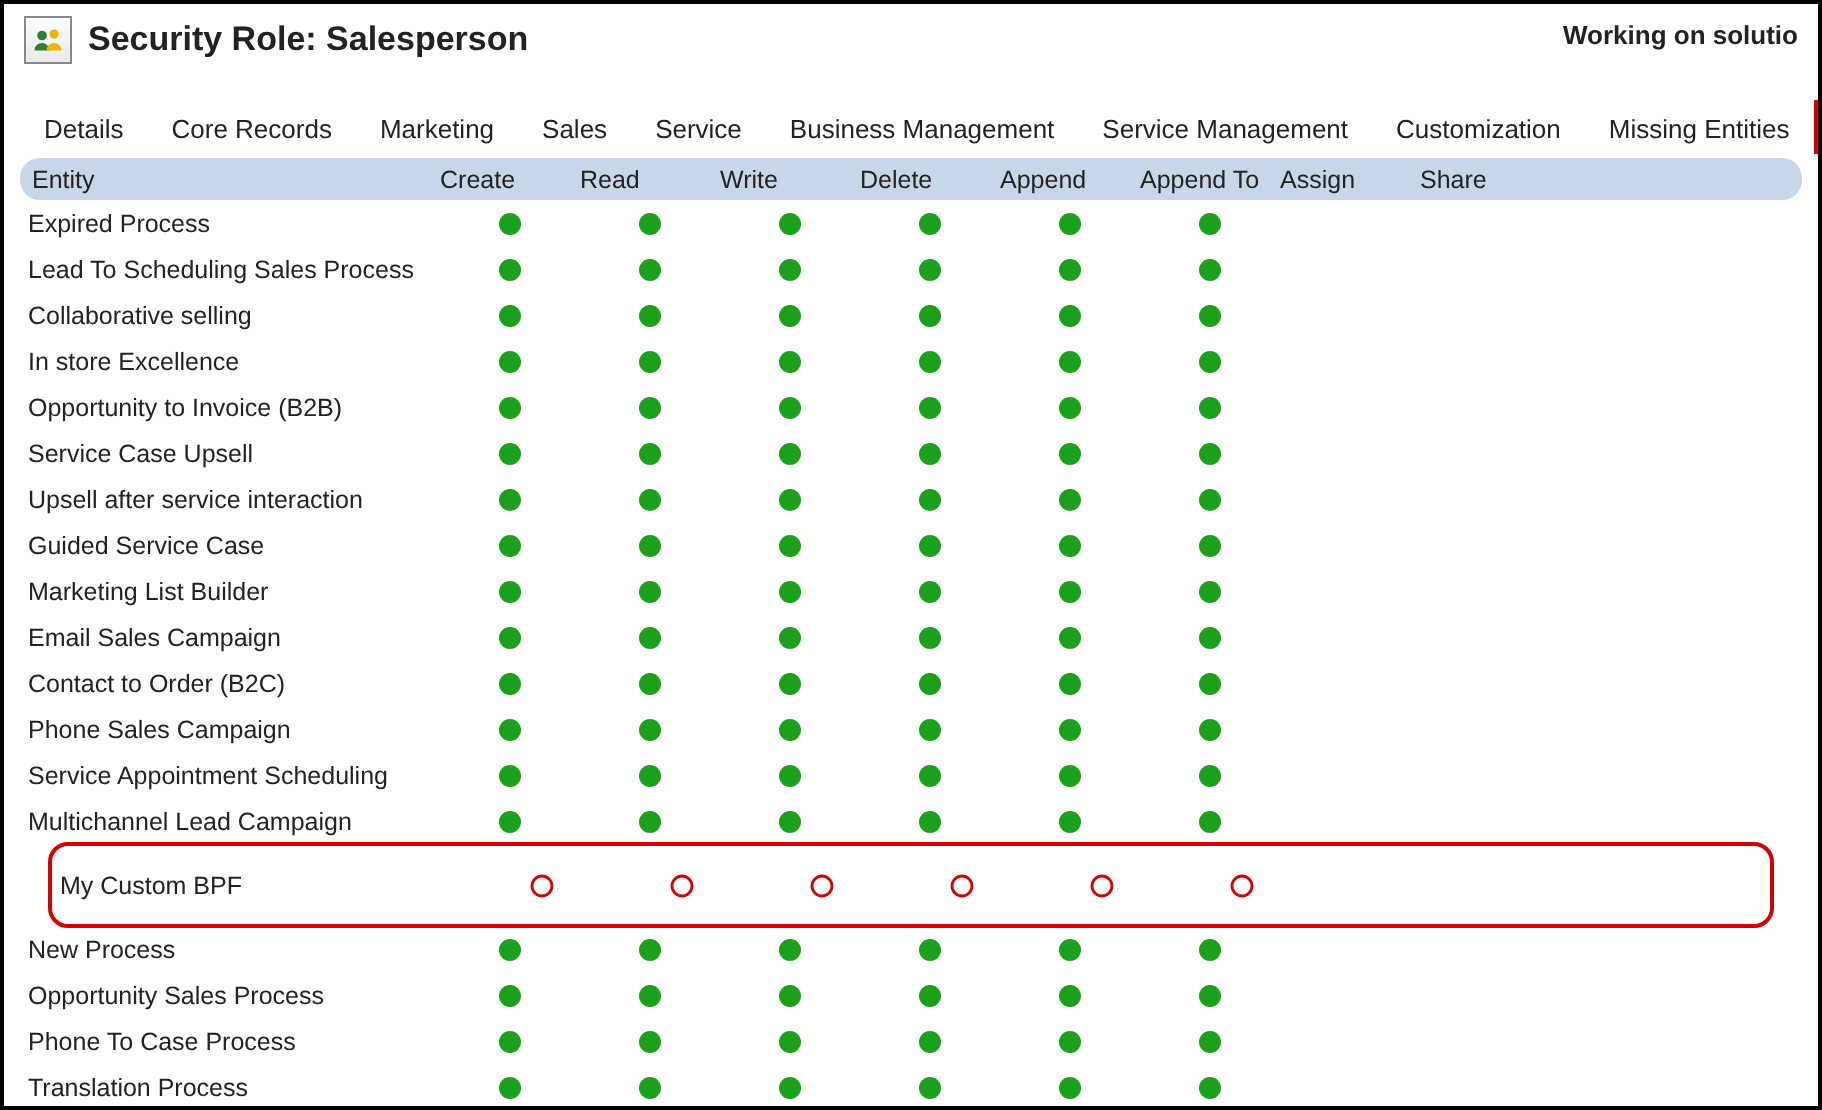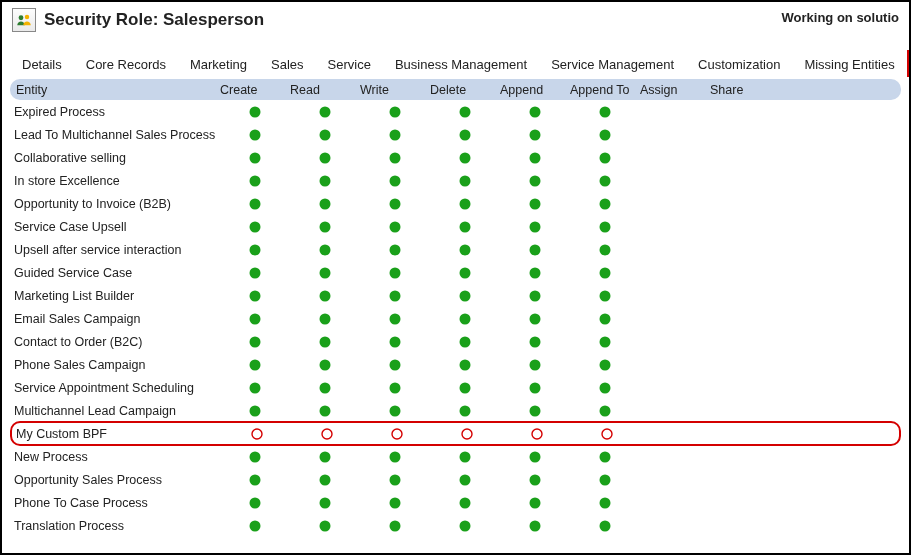--- a/index.html
+++ b/index.html
@@ -100,22 +100,22 @@
     overflow: hidden;
   }
   .cell { text-align: center; }
   .perm {
     display: inline-block;
     vertical-align: middle;
   }
   .perm svg { width: 14px; height: 14px; display: block; }
   .grid-row.highlight {
     border: 2px solid #d40000;
-    height: 25px;
-    margin: -1px 0;
+    height: 43px;
+    margin: -1px 14px;
   }
 </style>
 </head>
 <body>
 
 <div class="frame">
 
   <div class="header">
     <div class="title-wrap">
       <span class="app-icon">
@@ -183,21 +183,21 @@
           <div class="cell"><span class="perm"><svg viewBox="0 0 14 14">
                 <circle cx="7" cy="7" r="5.5" fill="#1aa01a"></circle>
               </svg></span></div>
           <div class="cell"><span class="perm"><svg viewBox="0 0 14 14">
                 <circle cx="7" cy="7" r="5.5" fill="#1aa01a"></circle>
               </svg></span></div>
           <div class="cell"><span class="perm"></span></div>
           <div class="cell"><span class="perm"></span></div>
         </div>
         <div class="grid-row">
-          <div class="ename">Lead To Multichannel Sales Process</div>
+          <div class="ename">Lead To Scheduling Sales Process</div>
           <div class="cell"><span class="perm"><svg viewBox="0 0 14 14">
                 <circle cx="7" cy="7" r="5.5" fill="#1aa01a"></circle>
               </svg></span></div>
           <div class="cell"><span class="perm"><svg viewBox="0 0 14 14">
                 <circle cx="7" cy="7" r="5.5" fill="#1aa01a"></circle>
               </svg></span></div>
           <div class="cell"><span class="perm"><svg viewBox="0 0 14 14">
                 <circle cx="7" cy="7" r="5.5" fill="#1aa01a"></circle>
               </svg></span></div>
           <div class="cell"><span class="perm"><svg viewBox="0 0 14 14">

